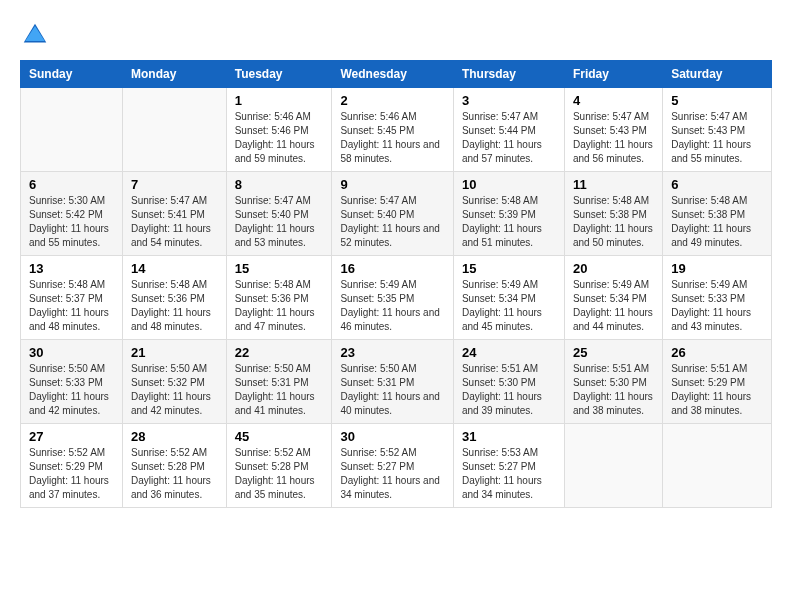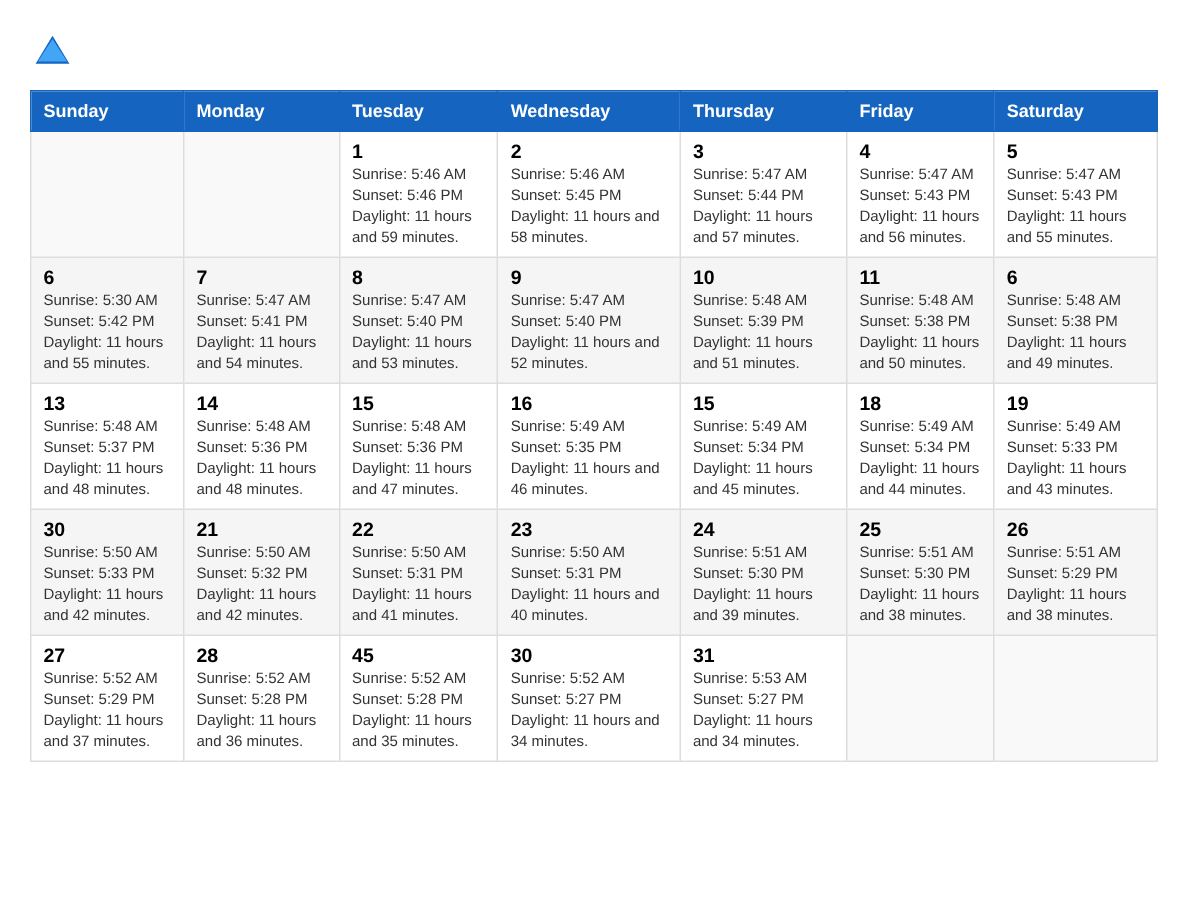--- a/index.html
+++ b/index.html
@@ -226,21 +226,21 @@
 Sunset: 5:35 PM
 Daylight: 11 hours and 46 minutes.</div>
         </td>
         <td>
           <span class="day-number">15</span>
           <div class="day-info">Sunrise: 5:49 AM
 Sunset: 5:34 PM
 Daylight: 11 hours and 45 minutes.</div>
         </td>
         <td>
-          <span class="day-number">18</span>
+          <span class="day-number">20</span>
           <div class="day-info">Sunrise: 5:49 AM
 Sunset: 5:34 PM
 Daylight: 11 hours and 44 minutes.</div>
         </td>
         <td>
           <span class="day-number">19</span>
           <div class="day-info">Sunrise: 5:49 AM
 Sunset: 5:33 PM
 Daylight: 11 hours and 43 minutes.</div>
         </td>

